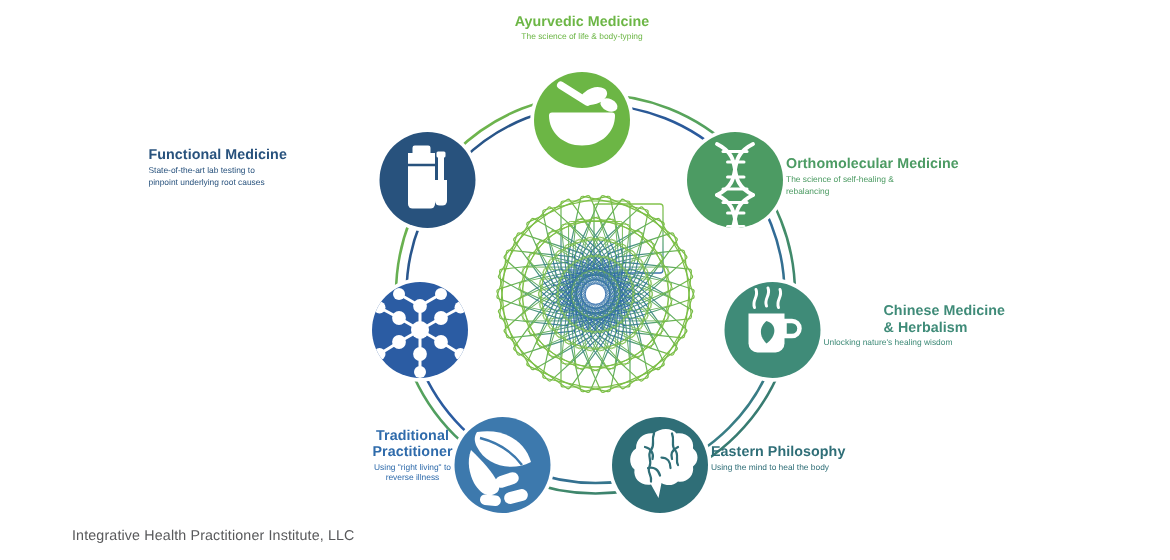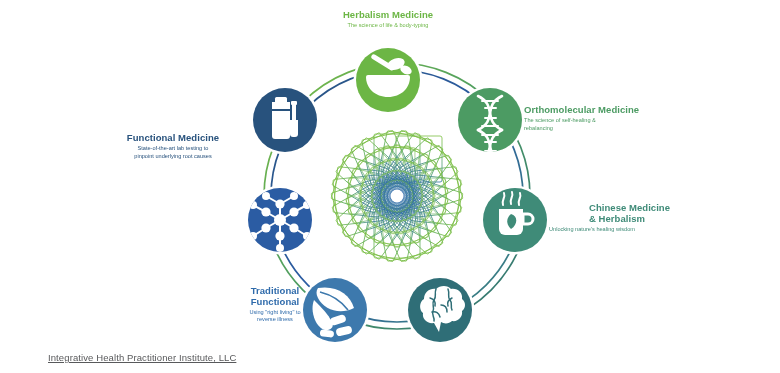--- a/index.html
+++ b/index.html
@@ -41,32 +41,31 @@
     margin: 0 0 1.5px 0;
     white-space: pre-line;
   }
   .node-sub {
     font-size: 5.6px;
     font-weight: normal;
     margin: 0;
     line-height: 1.35;
     white-space: pre-line;
   }
-  .align-right { text-align: center; margin-top: 34px; }
+  .align-right { text-align: left; }
   .align-left  { text-align: left; }
   .align-center{ text-align: center; }
 
   #footer-caption {
     position: absolute;
     left: 48px;
     top: 352px;
     font-size: 9.5px;
     color: #58595b;
     letter-spacing: 0.1px;
-    text-decoration: underline;
   }
 </style>
 </head>
 <body>
 
 <div id="infographic">
 
   <svg class="wheel-svg" viewBox="0 0 780 373">
     <defs>
       <linearGradient id="ringGradTop" x1="0" y1="0" x2="1" y2="1">
@@ -407,40 +406,44 @@
         <path d="M272,110 h18" stroke="#28527d" stroke-width="1.8"></path>
         <rect x="292" y="104" width="4" height="16" fill="#ffffff"></rect>
         <path d="M290,120 h8 v14 a3,3 0 0 1 -3,3 h-2 a3,3 0 0 1 -3,-3 z" fill="#ffffff"></path>
         <rect x="291" y="101" width="6" height="4" rx="1" fill="#ffffff"></rect>
       </g>
     </g>
 
   </svg>
 
   <div class="node-label align-center" style="left:310px; top:10px; width:156px;">
-    <div class="node-title" style="color:#6cb645;">Herbalism Medicine</div>
+    <div class="node-title" style="color:#6cb645;">Ayurvedic Medicine</div>
     <div class="node-sub" style="color:#6cb645;">The science of life &amp; body-typing</div>
   </div>
 
   <div class="node-label align-left" style="left:524px; top:105px; width:140px;">
     <div class="node-title" style="color:#4c9b63;">Orthomolecular Medicine</div>
     <div class="node-sub" style="color:#4c9b63;">The science of self-healing &amp;
 rebalancing</div>
   </div>
 
   <div class="node-label align-left" style="left:549px; top:203px; width:140px;">
     <div class="node-title" style="color:#3f8b78;margin-left:40px;">Chinese Medicine
 &amp; Herbalism</div>
     <div class="node-sub" style="color:#3f8b78;">Unlocking nature's healing wisdom</div>
   </div>
 
+  <div class="node-label align-left" style="left:474px; top:297px; width:150px;">
+    <div class="node-title" style="color:#2f6e77;">Eastern Philosophy</div>
+    <div class="node-sub" style="color:#2f6e77;">Using the mind to heal the body</div>
+  </div>
 
   <div class="node-label align-center" style="left:221px; top:286px; width:108px;">
     <div class="node-title" style="color:#2f6bab;">Traditional
-Functional</div>
+Practitioner</div>
     <div class="node-sub" style="color:#2f6bab;">Using "right living" to
 reverse illness</div>
   </div>
 
 
   <div class="node-label align-right" style="left:99px; top:99px; width:148px;">
     <div class="node-title" style="color:#28527d;">Functional Medicine</div>
     <div class="node-sub" style="color:#28527d;">State-of-the-art lab testing to
 pinpoint underlying root causes</div>
   </div>

